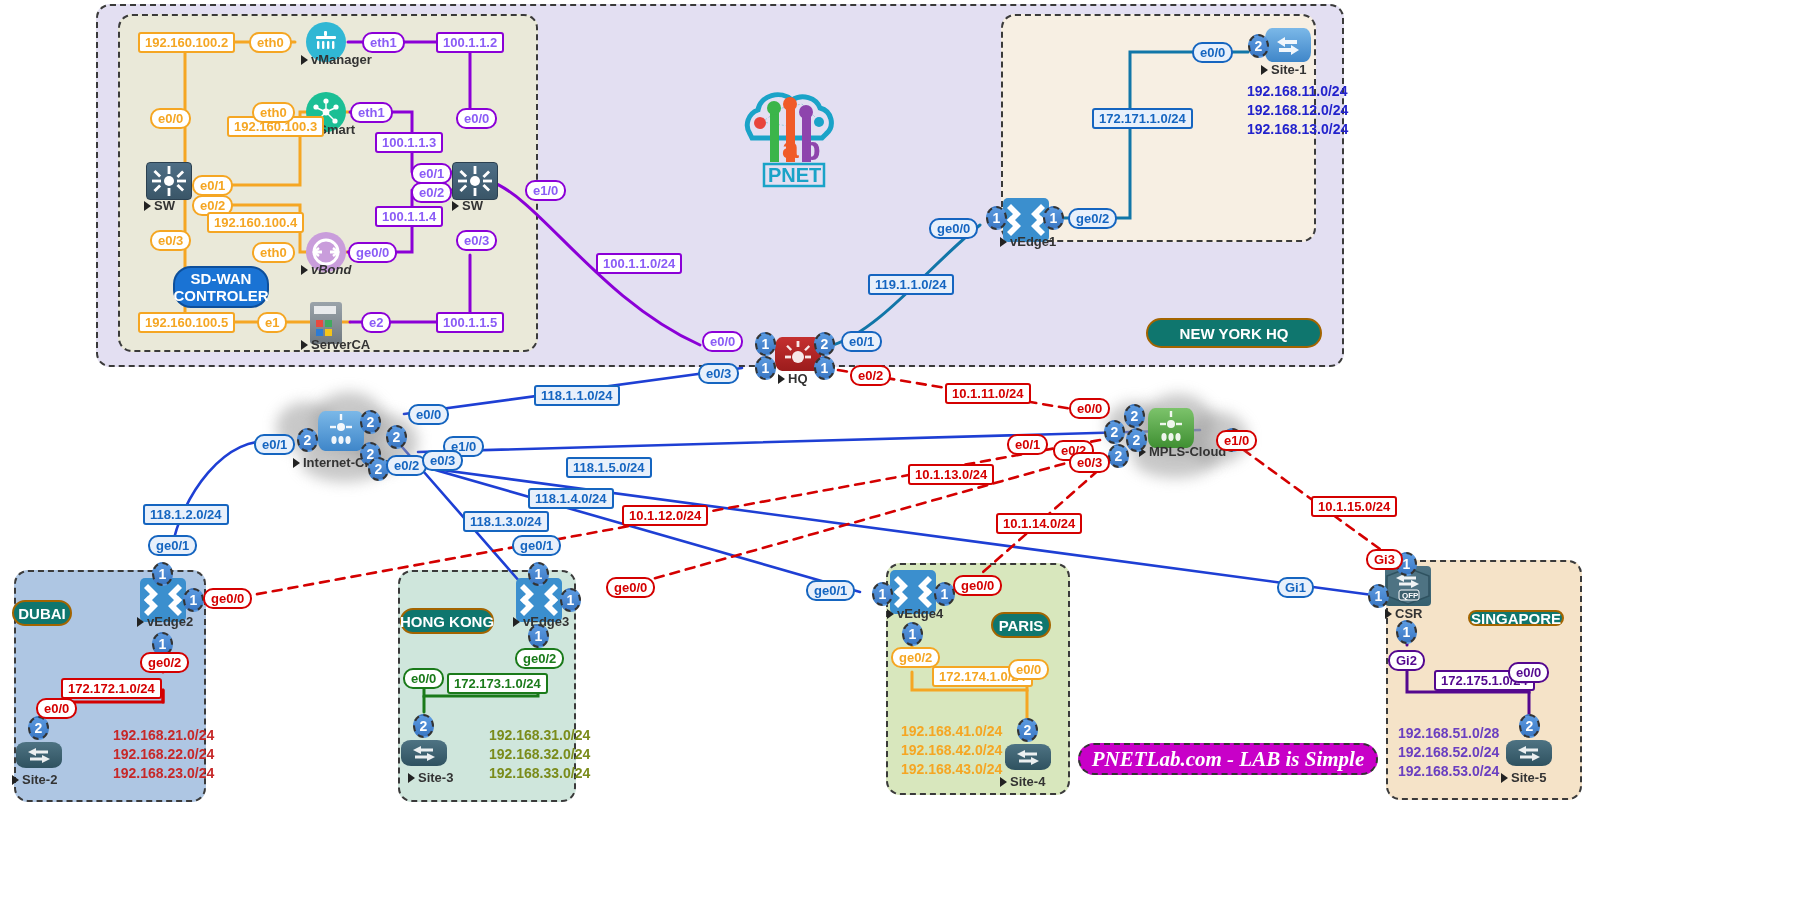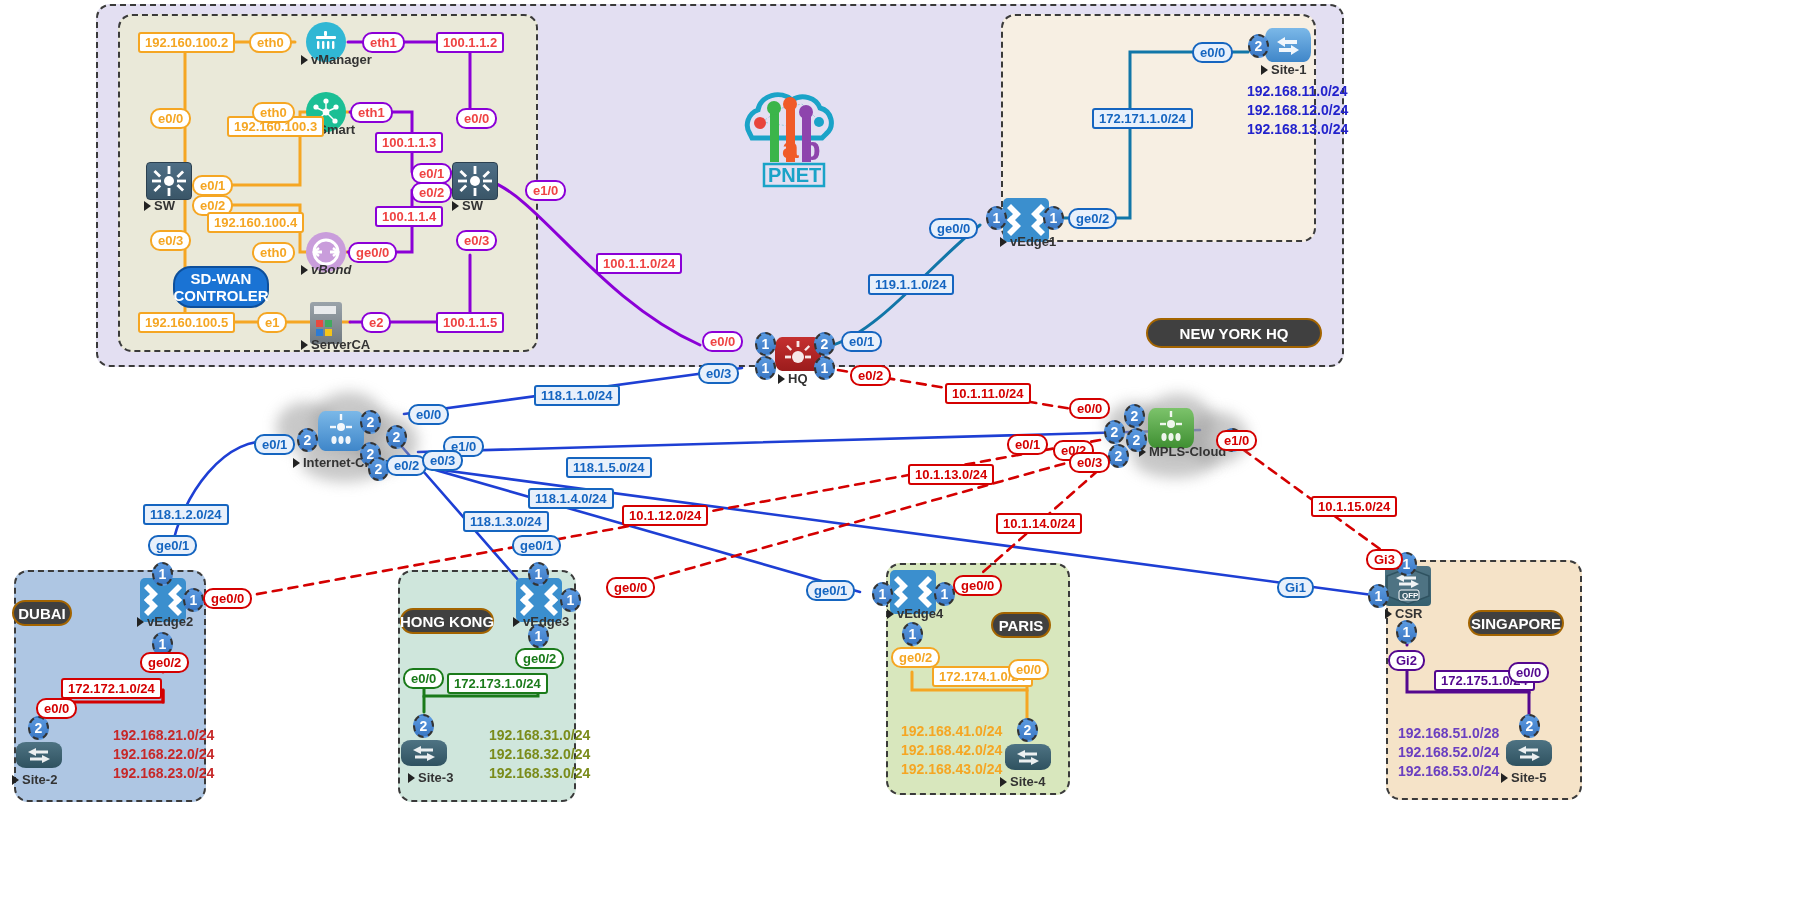--- a/index.html
+++ b/index.html
@@ -20,21 +20,21 @@
   
   #links{position:absolute;left:0;top:0;width:1807px;height:910px;}
 
   
   .lbl{position:absolute;box-sizing:border-box;font-weight:bold;white-space:nowrap;
        background:#fff;line-height:1;display:flex;align-items:center;justify-content:center;}
   .pill{border-radius:10px;padding:2px 6px;border:2px solid;font-size:13px;}
   .rect{border-radius:3px;padding:2px 5px;border:2px solid;font-size:13px;}
 
   .c-orange{border-color:#f5a623;color:#f5a623;}
-  .c-purple{border-color:#8b00d7;color:#ef4444;}
+  .c-purple{border-color:#8b00d7;color:#8b5cf6;}
   .c-blue2{border-color:#1565c0;color:#1565c0;background:#e8f0fb;}
   .c-red{border-color:#d40000;color:#d40000;}
   .c-green{border-color:#1a7a1a;color:#1a7a1a;}
   .c-dkpurple{border-color:#54088f;color:#54088f;}
 
   
   .node{position:absolute;}
   .node-label{position:absolute;font-size:13px;color:#333;font-weight:bold;white-space:nowrap;
               display:flex;align-items:center;gap:3px;}
   .tri{width:0;height:0;border-left:7px solid #222;border-top:5px solid transparent;border-bottom:5px solid transparent;}
@@ -59,21 +59,21 @@
   .ci-vmanager{background:#30b7d4;}
   .ci-vsmart{background:#1bbf95;}
   .ci-vbond{background:#c99ddb;}
   .server-ico{width:32px;height:42px;background:linear-gradient(#9aa3aa,#6f787f);border-radius:3px;position:relative;}
 
   
   .tag{position:absolute;border-radius:18px;font-weight:bold;color:#fff;display:flex;
        align-items:center;justify-content:center;box-sizing:border-box;white-space:nowrap;}
   .tag-blue{background:#1a73d4;border:2px solid #0d4f9b;font-size:15px;line-height:1.15;
             text-align:center;flex-direction:column;}
-  .tag-orange{background:#404040;border:2px solid #a36400;font-size:15px;}
+  .tag-orange{background:#0f766e;border:2px solid #a36400;font-size:15px;}
   .tag-magenta{background:#c800c8;border:2px dashed #333;font-size:24px;
                font-family:"Liberation Serif",serif;font-style:normal;font-weight:bold;}
   .tag-magenta2{background:#c800c8;border:2px dashed #333;font-size:21px;
                font-family:"Liberation Serif",serif;font-style:italic;font-weight:bold;}
 
   
   .subnets{position:absolute;font-size:14px;font-weight:bold;line-height:1.35;white-space:nowrap;}
   .sn-blue{color:#2222cc;}
   .sn-red{color:#c62828;}
   .sn-olive{color:#7a8b1a;}
@@ -310,20 +310,23 @@
       <rect x="34" y="82" width="60" height="22" fill="none" stroke="#1aa3c8" stroke-width="2.5"></rect>
       <text x="38" y="100" font-family="Liberation Sans, sans-serif" font-size="20" font-weight="bold" fill="#1aa3c8">PNET</text>
     </svg>
   </div>
 
 
   <div class="tag tag-orange" style="left:1146px;top:318px;width:176px;height:30px;">
     <span>NEW YORK HQ</span>
   </div>
 
+  <div class="tag tag-magenta2" style="left:1078px;top:743px;width:300px;height:32px;">
+    <span>PNETLab.com - LAB is Simple</span>
+  </div>
 
   <div class="node" style="left:775px;top:337px;">
     <div class="router-cyl cyl-red">
       <svg width="46" height="34" viewBox="0 0 46 34">
           <g fill="#fff" opacity=".9">
         <circle cx="23" cy="20" r="6"></circle>
         <rect x="21.6" y="4" width="2.8" height="6"></rect>
             <rect x="10" y="18.6" width="6" height="2.8"></rect>
         <rect x="30" y="18.6" width="6" height="2.8"></rect>
         <rect x="13" y="8" width="2.4" height="6" transform="rotate(-45 14 11)"></rect>
@@ -645,21 +648,21 @@
   </div>
   <div class="badge" style="left:1396px;top:552px;">
       <span>1</span>
     </div>
   <div class="badge" style="left:1368px;top:584px;">
       <span>1</span>
     </div>
   <div class="badge" style="left:1396px;top:620px;">
       <span>1</span>
     </div>
-  <div class="tag tag-orange" style="left:1468px;top:610px;width:96px;height:26px;">
+  <div class="tag tag-orange" style="left:1468px;top:610px;width:96px;height:16px;">
     <span>SINGAPORE</span>
   </div>
   <div class="node" style="left:1506px;top:740px;">
     <div class="site-rtr">
       <svg width="46" height="26" viewBox="0 0 46 26">
           <g fill="#fff" opacity=".9">
         <path d="M12,10 l8,-4 l0,2.4 l12,0 l0,3.2 l-12,0 l0,2.4 z"></path>
         <path d="M34,17 l-8,4 l0,-2.4 l-12,0 l0,-3.2 l12,0 l0,-2.4 z"></path>
       </g>
         </svg>

